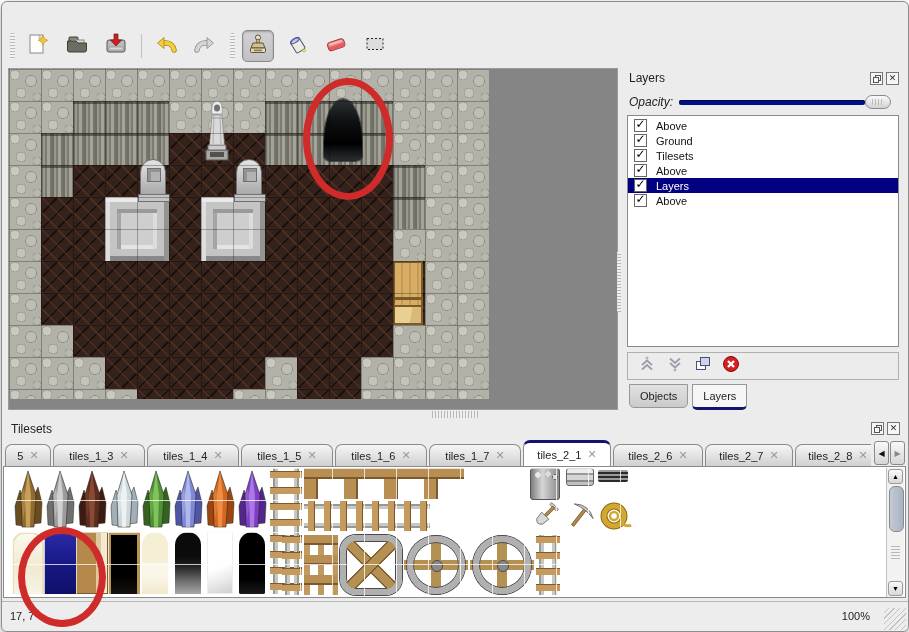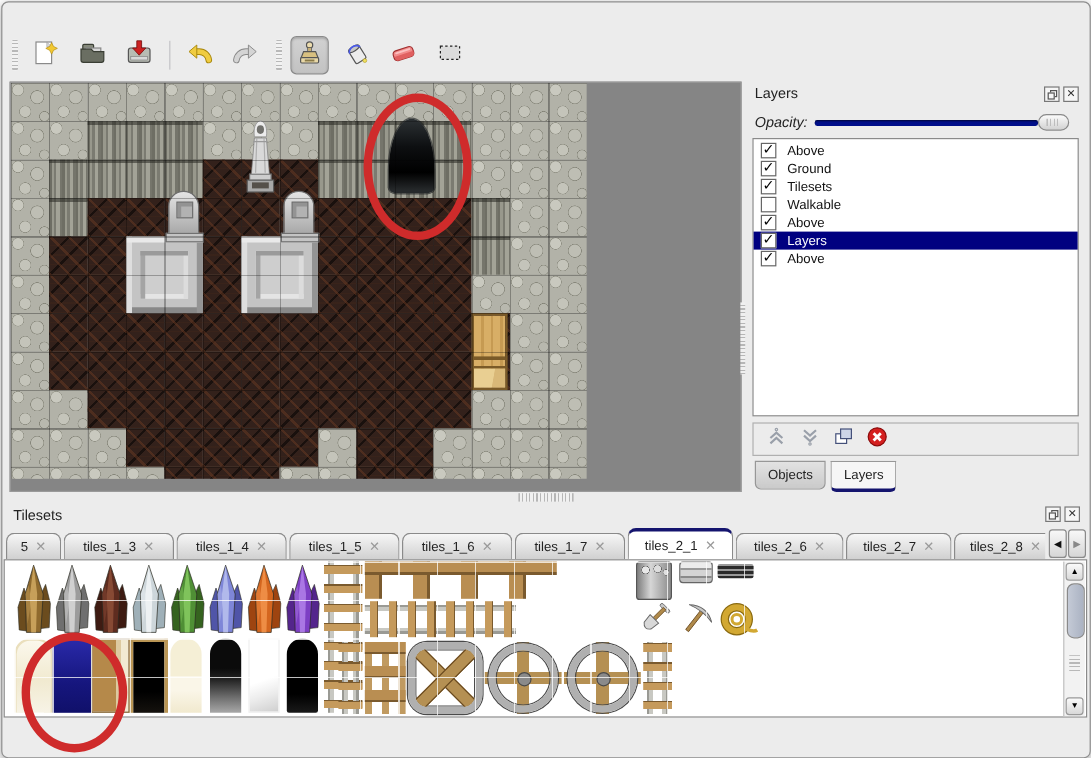--- a/index.html
+++ b/index.html
@@ -473,24 +473,20 @@
         </div>
         <div class="layer-row">
           <span class="cbx">✓</span>
           <span>Ground</span>
         </div>
         <div class="layer-row">
           <span class="cbx">✓</span>
           <span>Tilesets</span>
         </div>
         <div class="layer-row">
-          <span class="cbx"></span>
-          <span>Walkable</span>
-        </div>
-        <div class="layer-row">
           <span class="cbx">✓</span>
           <span>Above</span>
         </div>
         <div class="layer-row selected">
           <span class="cbx">✓</span>
           <span>Layers</span>
         </div>
         <div class="layer-row">
           <span class="cbx">✓</span>
           <span>Above</span>
@@ -693,17 +689,22 @@
           </div>
         <div id="sb-thumb"></div>
         <div id="sb-grip"></div>
         <div class="sb-btn" style="bottom:1px">
             <span>▼</span>
           </div>
       </div>
     </div>
   </div>
 
+  <div id="statusbar">
+    <span id="status-coords">17, 7</span>
+    <span id="status-zoom">100%</span>
+    <div id="resize-grip"></div>
+  </div>
 
 </div>
 
 <div class="red-circle" style="left: 303px; top: 78px; width: 76px; height: 108px; border-color: rgb(207, 43, 43);"></div>
 <div class="red-circle" style="left: 18px; top: 527px; width: 74px; height: 86px; border-color: rgb(207, 43, 43);"></div>
 
 </body></html>

